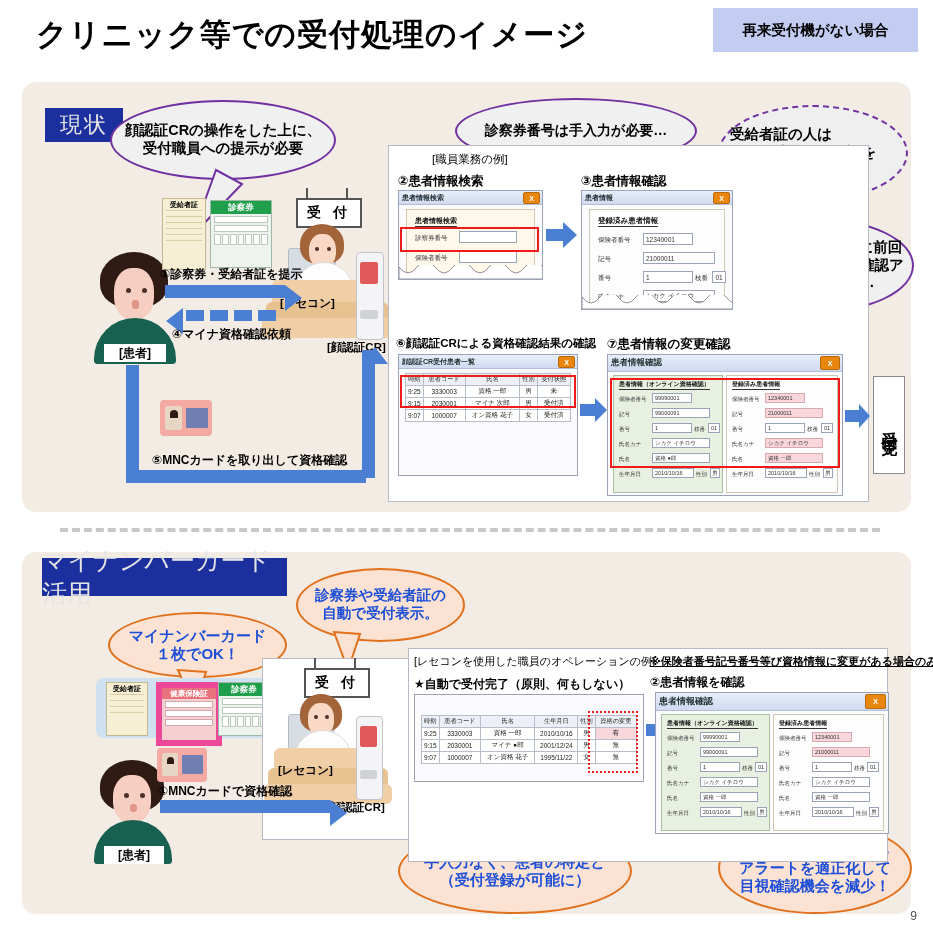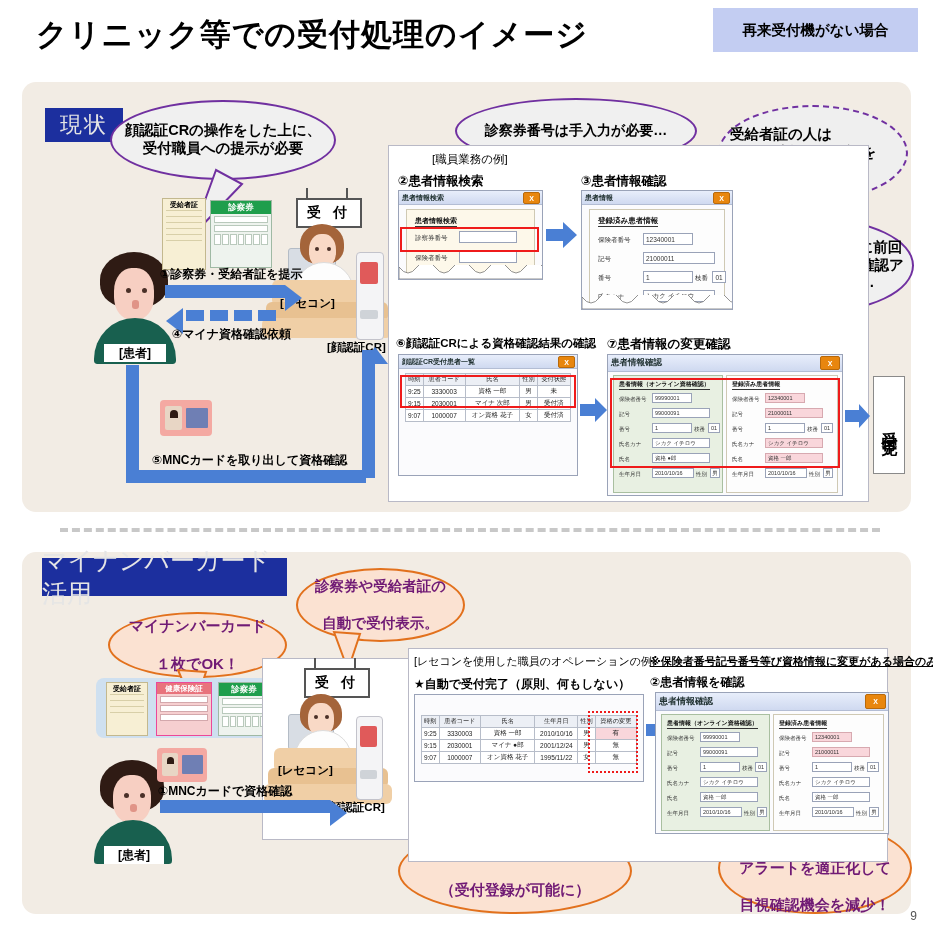--- a/index.html
+++ b/index.html
@@ -55,22 +55,21 @@
   }
   .bubble-purple{
     border:2px solid #7030a0;background:#f0f0f0;border-radius:50%;
     color:#000;
   }
   .bubble-purple-dashed{
     border:2px dashed #7030a0;background:#efefef;border-radius:50%;color:#000;
   }
   .bubble-orange{
     border:2px solid #e2711d;background:#fbe2d2;border-radius:50%;
-    color:#701a75;
-    gap:19px;
+    color:#1d4ed8;
   }
 
   #bubble-kaoninsho{left:110px;top:100px;width:222px;height:76px;font-size:14.5px;}
   #bubble-mynumber-manual{left:455px;top:98px;width:238px;height:62px;font-size:14px;}
   #bubble-jukyusha{left:718px;top:105px;width:190px;height:96px;font-size:14.5px;
      align-items:flex-start;padding-left:10px;box-sizing:border-box;}
   #bubble-jukyusha .bl{width:100%;text-align:left;}
   #bubble-alert{left:718px;top:218px;width:196px;height:95px;font-size:14.5px;
      align-items:flex-start;padding:0 7px;box-sizing:border-box;}
   #bubble-alert .bl{width:100%;text-align:left;}
@@ -121,21 +120,21 @@
   
   .card-jukyu{position:absolute;background:#f7efd4;border:1px solid #c3b88e;}
   .card-jukyu .ttl{font-size:7px;text-align:center;font-weight:bold;padding-top:1px;color:#000;}
   .card-jukyu .row{height:5px;border-top:1px solid #d8cfa8;margin:0 3px;}
   .card-ticket{position:absolute;background:#eef3ee;border:1px solid #9fb9a4;}
   .card-ticket .hd{background:#1f9e4c;color:#fff;font-size:8.5px;font-weight:bold;
       text-align:center;line-height:13px;}
   .card-ticket .bar{background:#ffffff;border:1px solid #b9c9bc;height:5px;margin:2px 3px;}
   .card-ticket .grid{display:flex;margin:2px 3px;gap:1px;}
   .card-ticket .grid i{flex:1;height:9px;background:#fff;border:1px solid #b9c9bc;}
-  .card-health{position:absolute;background:#f6cfd0;border:1px solid #ec4899;}
+  .card-health{position:absolute;background:#f6cfd0;border:6px solid #ec4899;}
   .card-health .hd{background:#e8737c;color:#fff;font-size:7.5px;font-weight:bold;
       text-align:center;line-height:11px;}
   .card-health .bar{background:#fff;border:1px solid #d3a8ac;height:5px;margin:2px 3px;}
   .mnc-card{position:absolute;background:#f4a9a2;border-radius:4px;}
   .mnc-photo{position:absolute;background:#e8d6c5;border-radius:2px;}
   .mnc-head{position:absolute;background:#2f1b14;border-radius:50% 50% 0 0;}
   .mnc-data{position:absolute;background:#6f7fb4;border-radius:1px;}
   .card-tray{position:absolute;background:#cfe0f0;border-radius:8px;}
 
   

